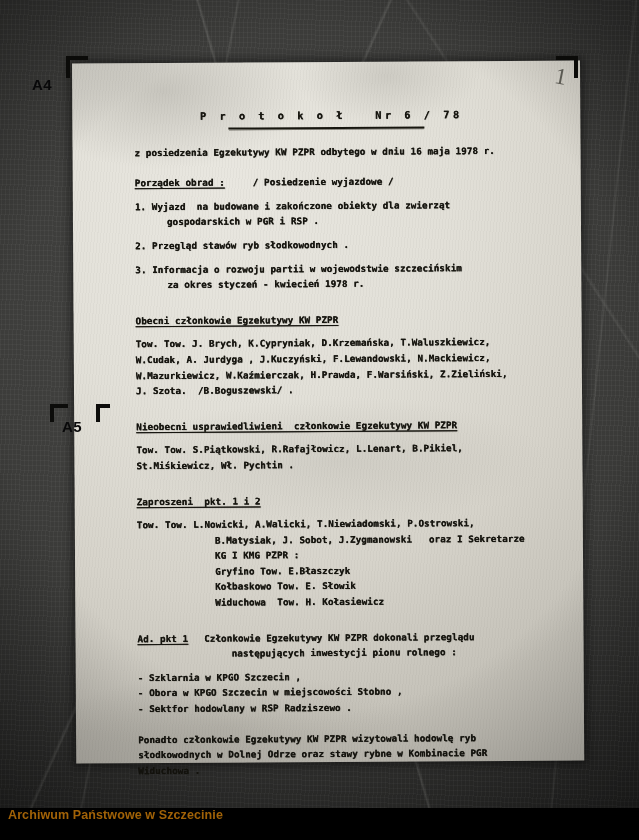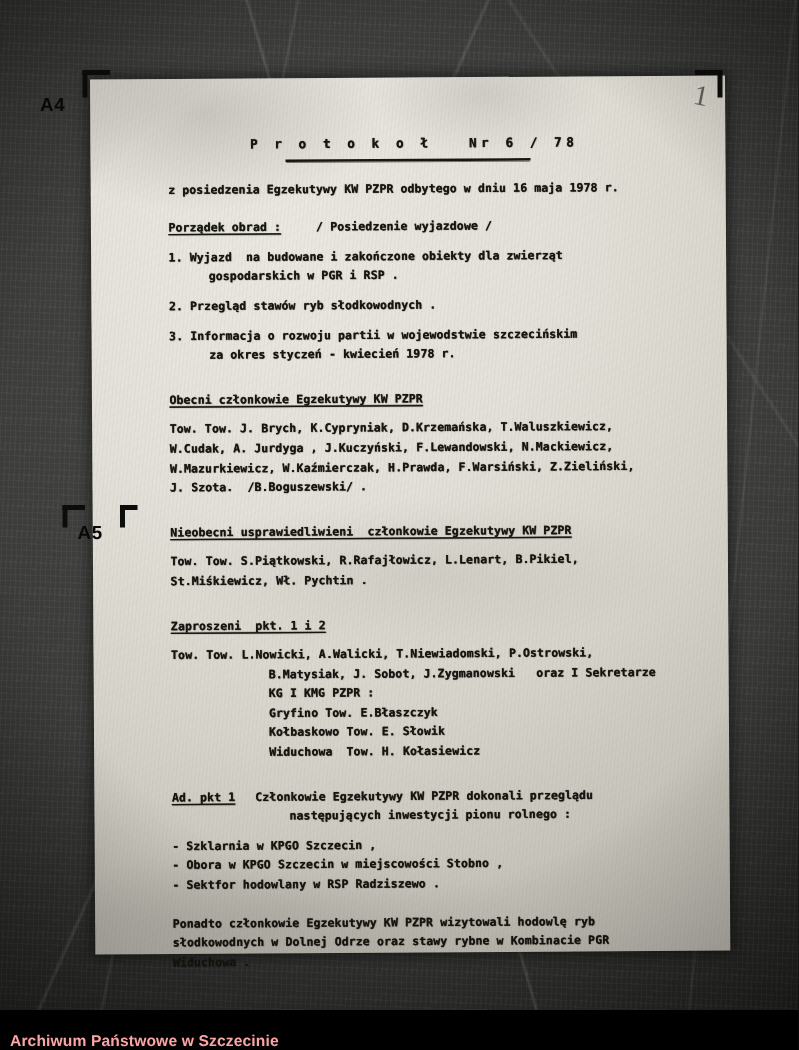--- a/index.html
+++ b/index.html
@@ -152,23 +152,23 @@
   }
 
   
   #footer {
     position: absolute;
     left: 0;
     bottom: 0;
     width: 639px;
     height: 32px;
     background: #000;
-    color: #fca5a5;
+    color: #a16207;
     display: flex;
-    align-items: flex-end;
+    align-items: flex-start;
     z-index: 9;
   }
   #footer .cap {
     padding-left: 8px;
     font-family: "Liberation Sans", sans-serif;
     font-size: 12.5px;
     font-weight: bold;
     letter-spacing: 0.1px;
   }
 

